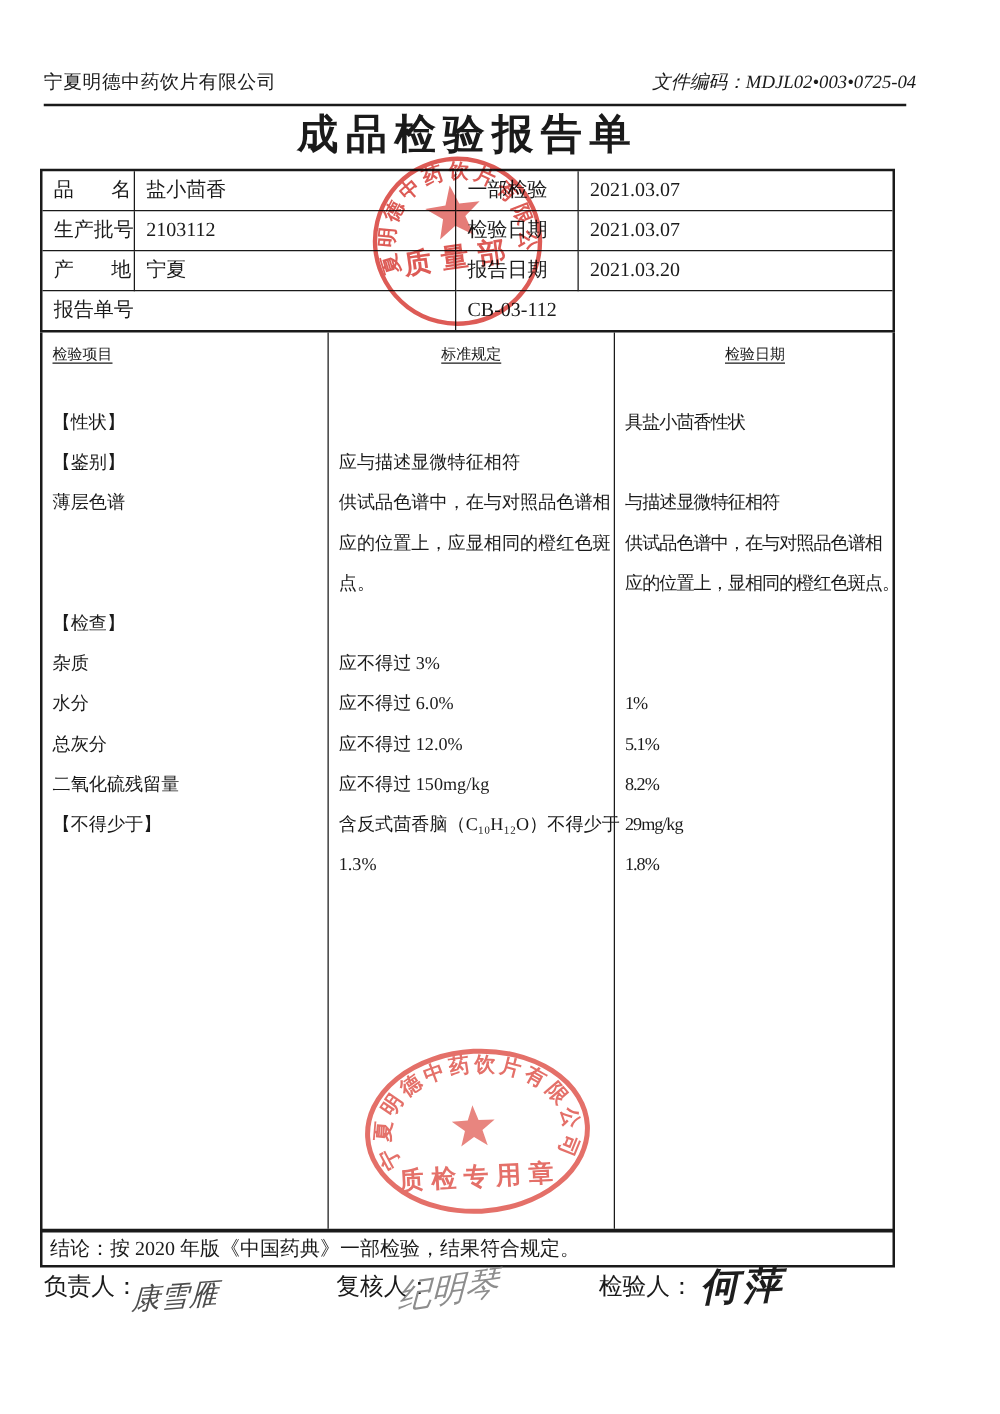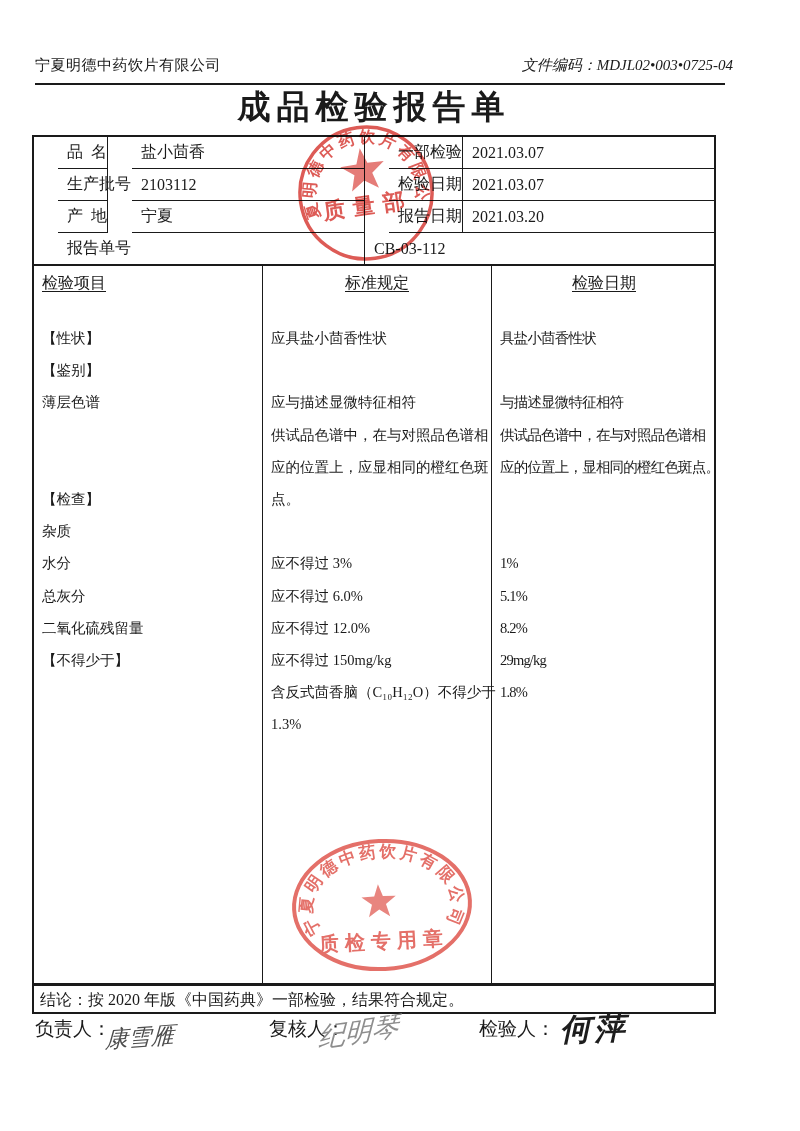--- a/index.html
+++ b/index.html
@@ -12,34 +12,34 @@
   .hdr-rule  { position:absolute; left:35px; top:83px; width:690px; border-top:2px solid #1a1a1a; }
   .title     { position:absolute; left:32px; top:85px; width:684px; text-align:center;
                font-size:33px; font-weight:bold; letter-spacing:6px; }
 
   
   .info-table { position:absolute; left:32px; top:135px; width:684px; height:131px;
                 border:2px solid #1a1a1a; display:grid;
                 grid-template-columns:74px 257px 98px auto;
                 grid-template-rows:32px 32px 32px auto; font-size:16px; }
   .cell { display:flex; align-items:center; padding-left:9px; white-space:nowrap; }
-  .b-r { border-right:1px solid #1a1a1a;margin-left:24px; }
+  .b-r { border-right:1px solid #1a1a1a; }
   .b-b { border-bottom:1px solid #1a1a1a; }
   .jlabel { display:inline-block; width:62px; text-align:justify; text-align-last:justify; }
   .span2a { grid-column:1/3; }
   .span2b { grid-column:3/5; }
 
   
   .main-table { position:absolute; left:32px; top:266px; width:684px; height:719px;
                 border:2px solid #1a1a1a; border-top:none; }
   .mcol { position:absolute; top:0; bottom:0; }
   .mcol0 { left:0; width:229px; border-right:1px solid #1a1a1a; }
   .mcol1 { left:229px; width:229px; border-right:1px solid #1a1a1a; }
   .mcol2 { left:458px; width:224px; }
-  .mhead { height:30px; line-height:34px; font-size:16px; }
+  .mhead { height:30px; line-height:34px; font-size:12px; }
   .mcol0 .mhead { text-align:left; padding-left:8px; }
   .mcol1 .mhead, .mcol2 .mhead { text-align:center; }
   .mhead span { text-decoration:underline; text-underline-offset:3px; }
   .mspacer { height:26px; }
   .tline { height:32.2px; line-height:32.2px; font-size:14.5px; white-space:pre; padding-left:8px; }
   .mcol2 .tline { letter-spacing:-0.8px; }
 
   
   .conclusion { position:absolute; left:32px; top:984px; width:684px; height:30px;
                 border:2px solid #1a1a1a; line-height:27px; font-size:16px; padding-left:6px; }
@@ -111,21 +111,20 @@
         <div class="tline">杂质</div>
         <div class="tline">水分</div>
         <div class="tline">总灰分</div>
         <div class="tline">二氧化硫残留量</div>
         <div class="tline">【不得少于】</div>
         <div class="tline"></div>
       </div>
     <div class="mcol mcol1">
         <div class="mhead"><span>标准规定</span></div>
         <div class="mspacer"></div>
-        <div class="tline">应具盐小茴香性状</div>
         <div class="tline"></div>
         <div class="tline">应与描述显微特征相符</div>
         <div class="tline">供试品色谱中，在与对照品色谱相</div>
         <div class="tline">应的位置上，应显相同的橙红色斑</div>
         <div class="tline">点。</div>
         <div class="tline"></div>
         <div class="tline">应不得过 3%</div>
         <div class="tline">应不得过 6.0%</div>
         <div class="tline">应不得过 12.0%</div>
         <div class="tline">应不得过 150mg/kg</div>

